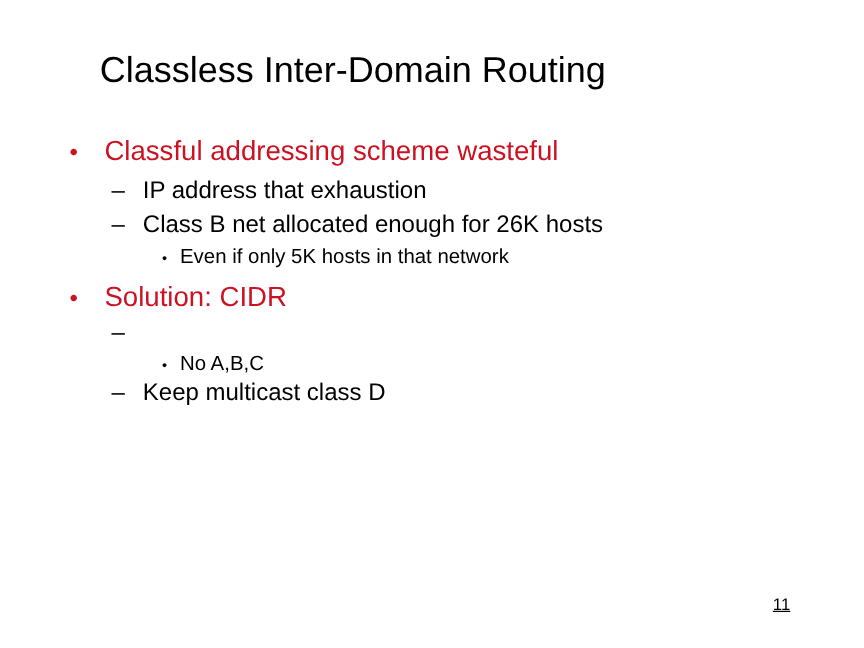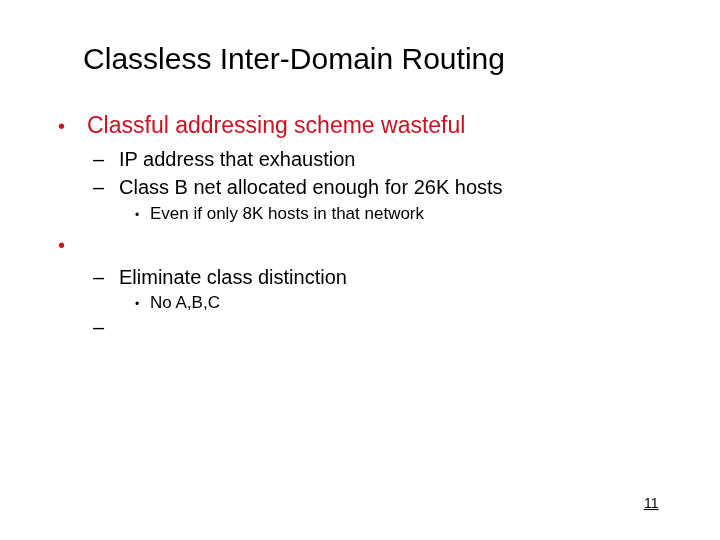--- a/index.html
+++ b/index.html
@@ -85,36 +85,37 @@
     <span class="text">IP address that exhaustion</span>
   </div>
 
   <div class="line l2" style="top:176px">
     <span class="marker">–</span>
     <span class="text">Class B net allocated enough for 26K hosts</span>
   </div>
 
   <div class="line l3" style="top:204px">
     <span class="marker">•</span>
-    <span class="text">Even if only 8K hosts in that network</span>
+    <span class="text">Even if only 5K hosts in that network</span>
   </div>
 
   <div class="line l1" style="top:234px">
     <span class="marker">•</span>
+    <span class="text">Solution: CIDR</span>
   </div>
 
   <div class="line l2" style="top:266px">
     <span class="marker">–</span>
-    <span class="text">Eliminate class distinction</span>
   </div>
 
   <div class="line l3" style="top:293px">
     <span class="marker">•</span>
     <span class="text">No A,B,C</span>
   </div>
 
   <div class="line l2" style="top:316px">
     <span class="marker">–</span>
+    <span class="text">Keep multicast class D</span>
   </div>
 
   <div class="page-number">11</div>
 
 </div>
 
 </body></html>

